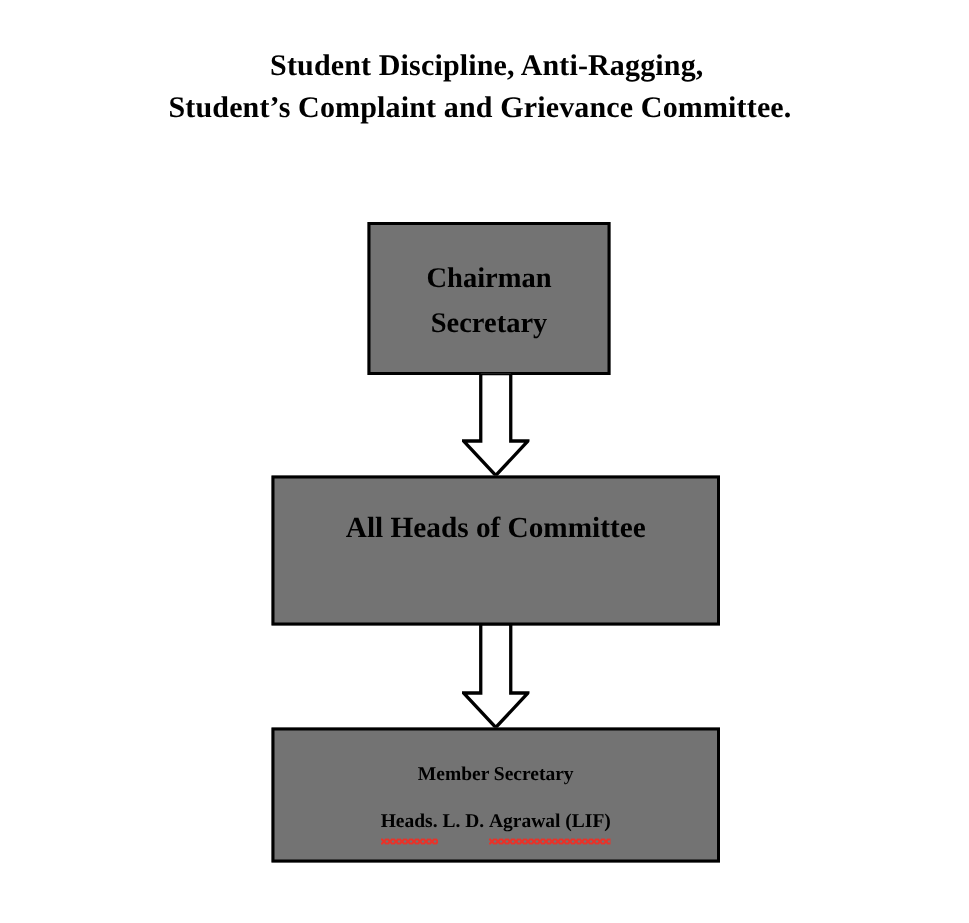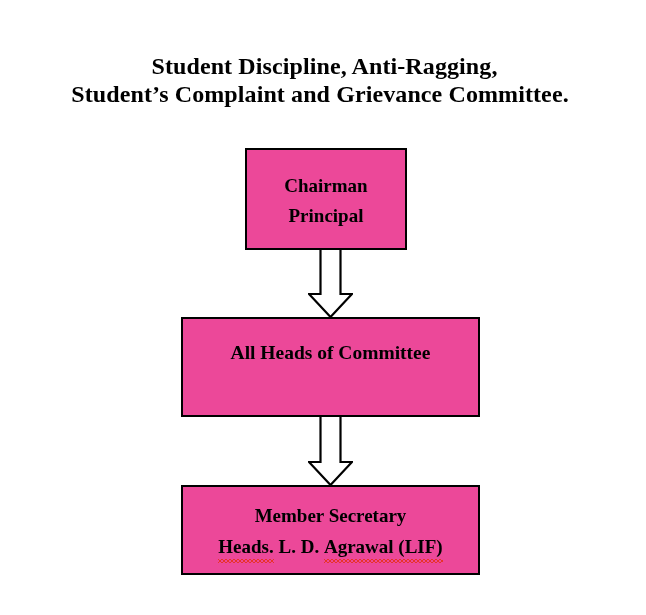--- a/index.html
+++ b/index.html
@@ -14,39 +14,39 @@
     position: relative;
     overflow: hidden;
     font-family: "Liberation Serif", "DejaVu Serif", serif;
     color: #000000;
   }
 
   
   .chart-title {
     position: absolute;
     left: 0;
-    top: 52px;
+    top: 30px;
     width: 646px;
     text-align: center;
     font-weight: bold;
-    font-size: 24px;
+    font-size: 20px;
     line-height: 28px;
     letter-spacing: 0.1px;
   }
   .chart-title .tline {
     display: block;
     white-space: nowrap;
   }
   .chart-title .tline-1 { margin-left: 3px; }
   .chart-title .tline-2 { margin-left: -6px; }
 
   
   .node-box {
     position: absolute;
-    background: #ec4899;
+    background: #737373;
     border: 2px solid #000000;
     box-sizing: border-box;
     text-align: center;
     font-weight: bold;
   }
   .node-box .box-lines {
     position: absolute;
     left: 0;
     right: 0;
   }
@@ -80,21 +80,21 @@
   }
 
   #box-secretary {
     left: 181px;
     top: 485px;
     width: 299px;
     height: 90px;
   }
   #box-secretary .box-lines {
     top: 13px;
-    font-size: 19px;
+    font-size: 13px;
     line-height: 31px;
   }
 
   
   .misspelled {
     position: relative;
     display: inline-block;
   }
   .misspelled::after {
     content: "";
@@ -128,21 +128,21 @@
 <body>
 
 <div class="chart-title">
   <span class="tline tline-1">Student Discipline, Anti-Ragging,</span>
   <span class="tline tline-2">Student’s Complaint and Grievance Committee.</span>
 </div>
 
 <div class="node-box" id="box-chairman">
   <div class="box-lines">
     <span class="bline">Chairman</span>
-    <span class="bline">Principal</span>
+    <span class="bline">Secretary</span>
   </div>
 </div>
 
 <div class="arrow-connector" id="arrow-1">
   <svg viewBox="0 0 45 69" preserveAspectRatio="none" aria-hidden="true">
     <polygon points="12.5,0 32.5,0 32.5,45 44,45 22.5,68 1,45 12.5,45" fill="#ffffff" stroke="#000000" stroke-width="2.2" stroke-linejoin="miter"></polygon>
   </svg>
 </div>
 
 <div class="node-box" id="box-members">

